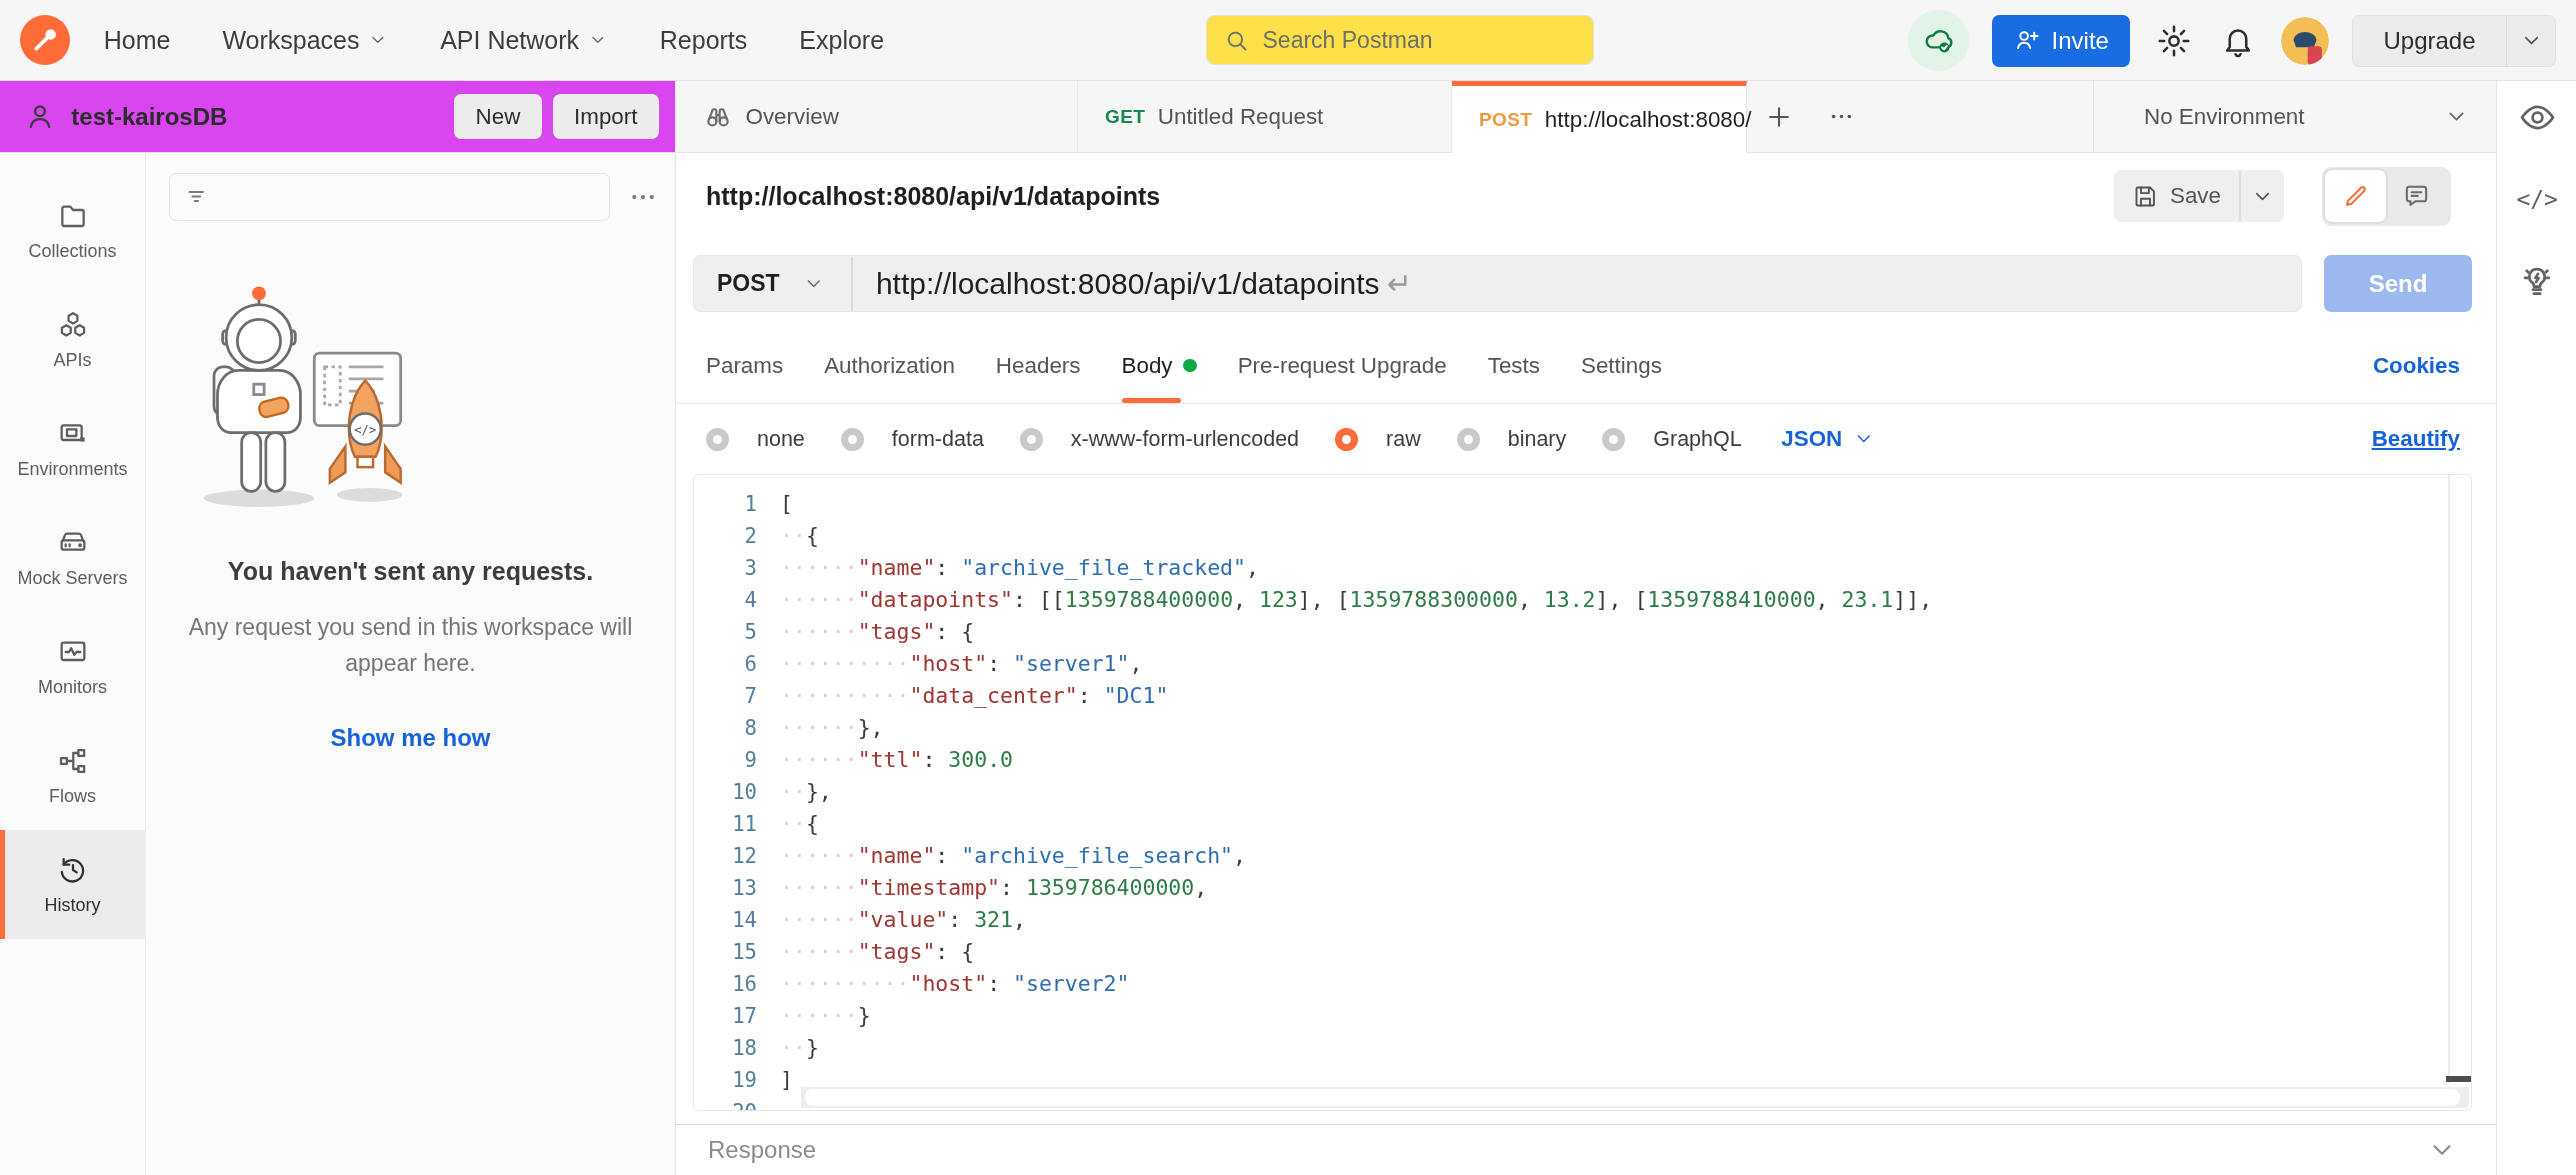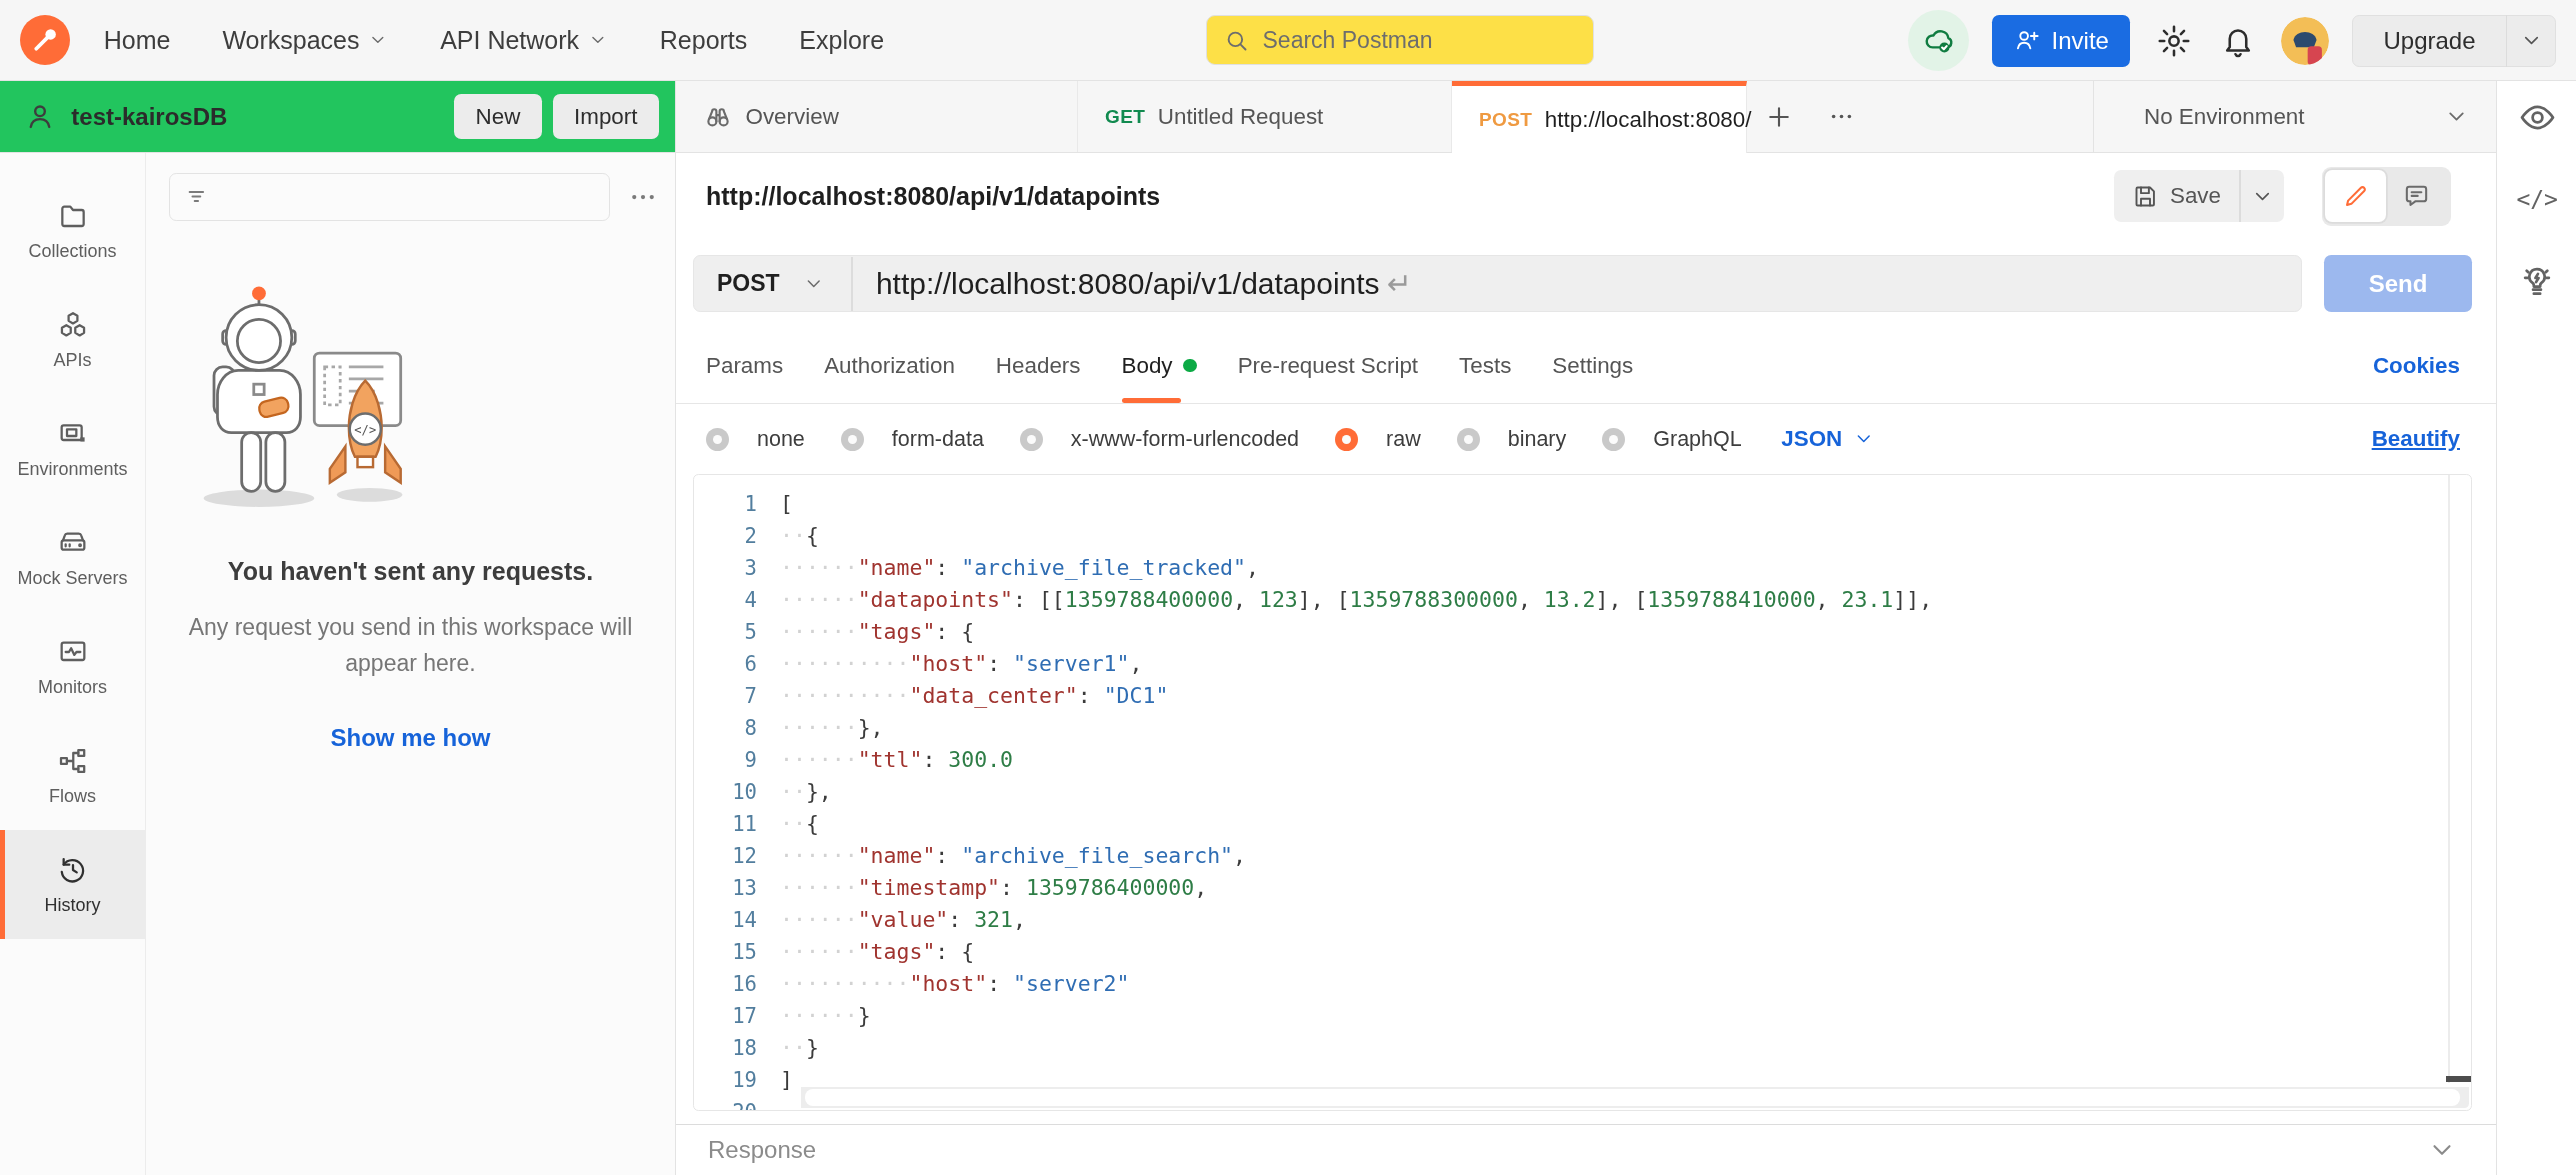--- a/index.html
+++ b/index.html
@@ -36,21 +36,21 @@
   .app { display:flex; height:1095px; }
   .left-col { width:676px; flex:0 0 676px; border-right:1.8px solid #e3e3e3; display:flex; flex-direction:column; }
   .center-col { width:1820px; flex:0 0 1820px; display:flex; flex-direction:column; background:#fff; }
   .right-rail { position:absolute; right:0; top:81px; width:80px; height:1095px; background:#fff;
     border-left:1.8px solid #e3e3e3; }
   .rail-ic { position:absolute; left:19.7px; width:41px; height:41px; color:#636363; display:flex;
     align-items:center; justify-content:center; font-size:23px; }
 
   
   .ws-header { height:72px; border-bottom:1.8px solid #e3e3e3; display:flex; align-items:center;
-    padding:0 16px 0 23px; background:#22c55e; }
+    padding:0 16px 0 23px; background:#d946ef; }
   .ws-name { font-size:24px; font-weight:bold; color:#2b2b2b; margin-left:14.3px; }
   .ws-actions { margin-left:auto; display:flex; gap:10.7px; }
   .ws-btn { height:45px; padding:0 21.5px; background:#ececec; border-radius:7.2px; font-size:22.4px;
     color:#2d2d2d; display:flex; align-items:center; }
 
   
   .left-body { display:flex; flex:1; min-height:0; }
   .icon-rail { width:146px; flex:0 0 146px; background:#fbfbfb; border-right:1.8px solid #ececec; padding-top:23px; }
   .rail-item { height:109px; display:flex; flex-direction:column; align-items:center; justify-content:center;
     gap:9px; color:#5e5e5e; font-size:18px; position:relative; cursor:pointer; }
@@ -505,21 +505,21 @@
             <span>Authorization</span>
           </div>
           <div class="req-tab">
             <span>Headers</span>
           </div>
           <div class="req-tab active">
             <span>Body</span>
             <span class="tab-dot"></span>
           </div>
           <div class="req-tab">
-            <span>Pre-request Script</span>
+            <span>Pre-request Upgrade</span>
           </div>
           <div class="req-tab">
             <span>Tests</span>
           </div>
           <div class="req-tab">
             <span>Settings</span>
           </div>
         </div>
       <span class="cookies">Cookies</span>
     </div>

